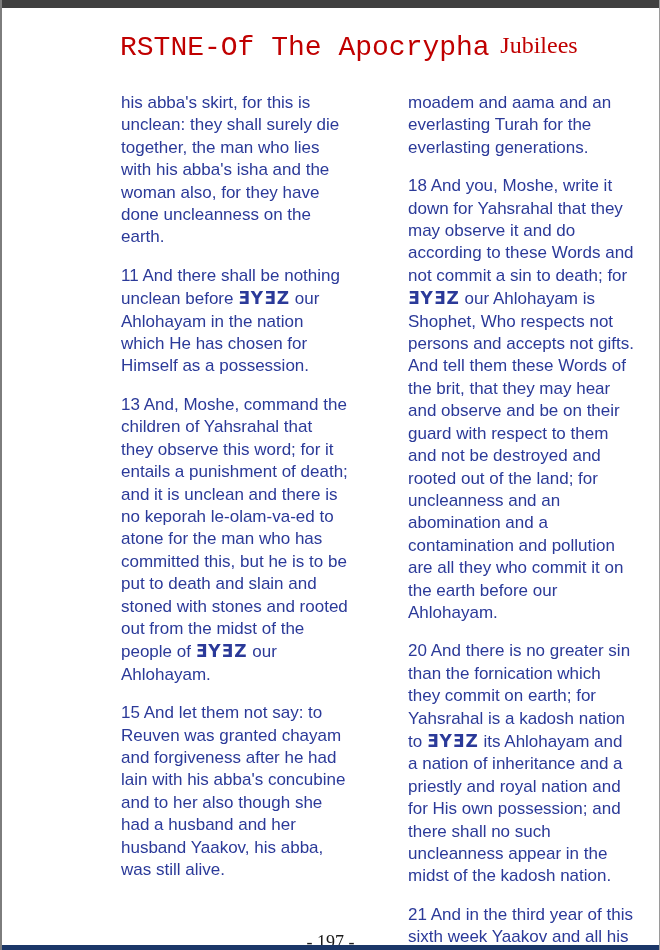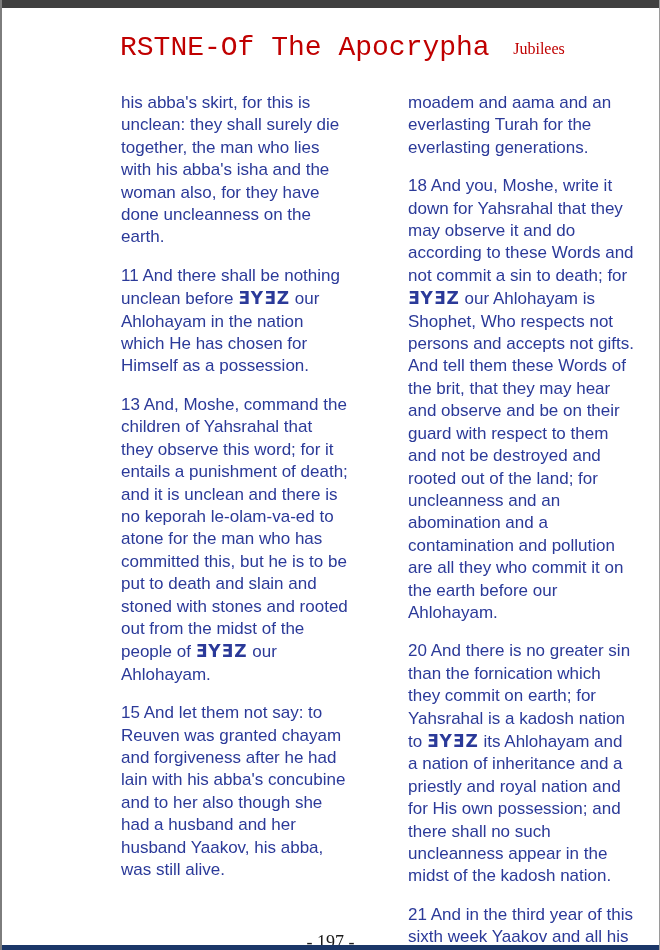--- a/index.html
+++ b/index.html
@@ -36,26 +36,26 @@
     left: 118px;
     width: 360px;
     text-align: center;
     font-family: Liberation Mono, monospace;
     font-size: 28px;
     color: var(--heading-color, #c00000);
     white-space: nowrap;
   }
   .header-section {
     position: absolute;
-    top: 40px;
+    top: 32px;
     left: 472px;
     width: 130px;
     text-align: center;
     font-family: "Liberation Serif", serif;
-    font-size: 16px;
+    font-size: 24px;
     color: var(--heading-color, #c00000);
     white-space: nowrap;
   }
   .column {
     position: absolute;
     top: 76px;
     width: 259px;
     font-size: 17px;
     line-height: 22.4px;
     color: var(--body-text-color, #2b3a99);

